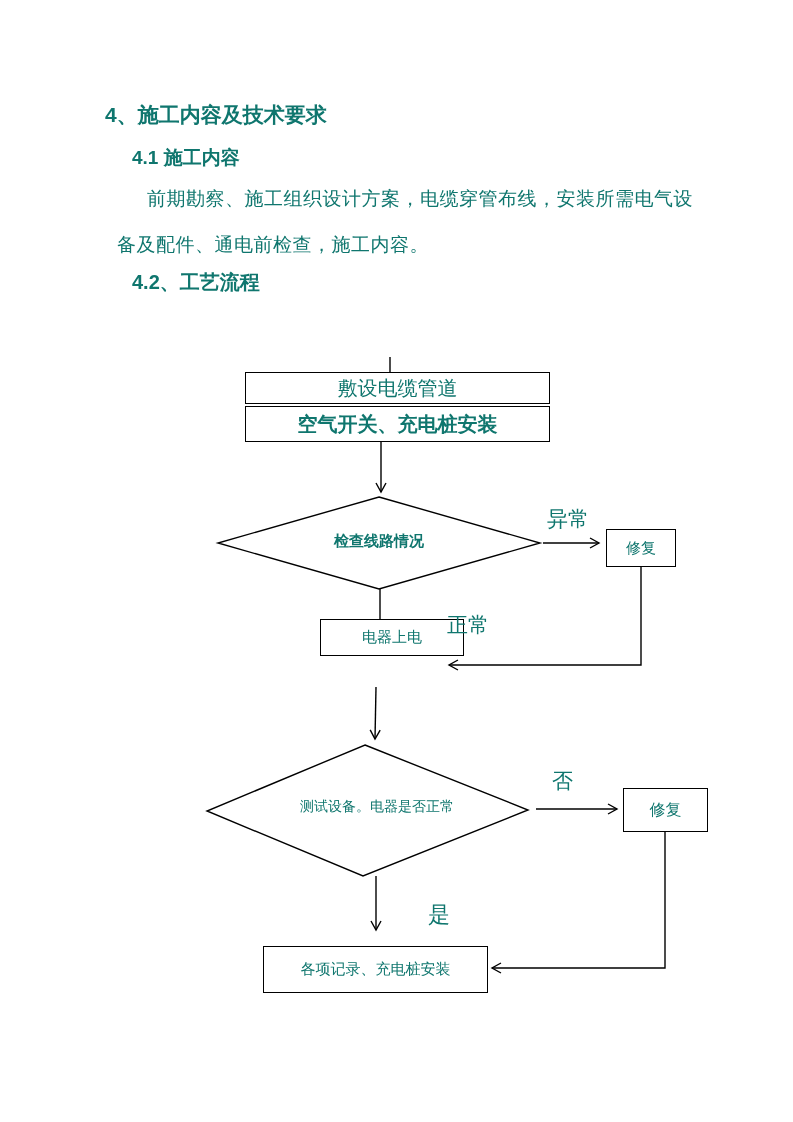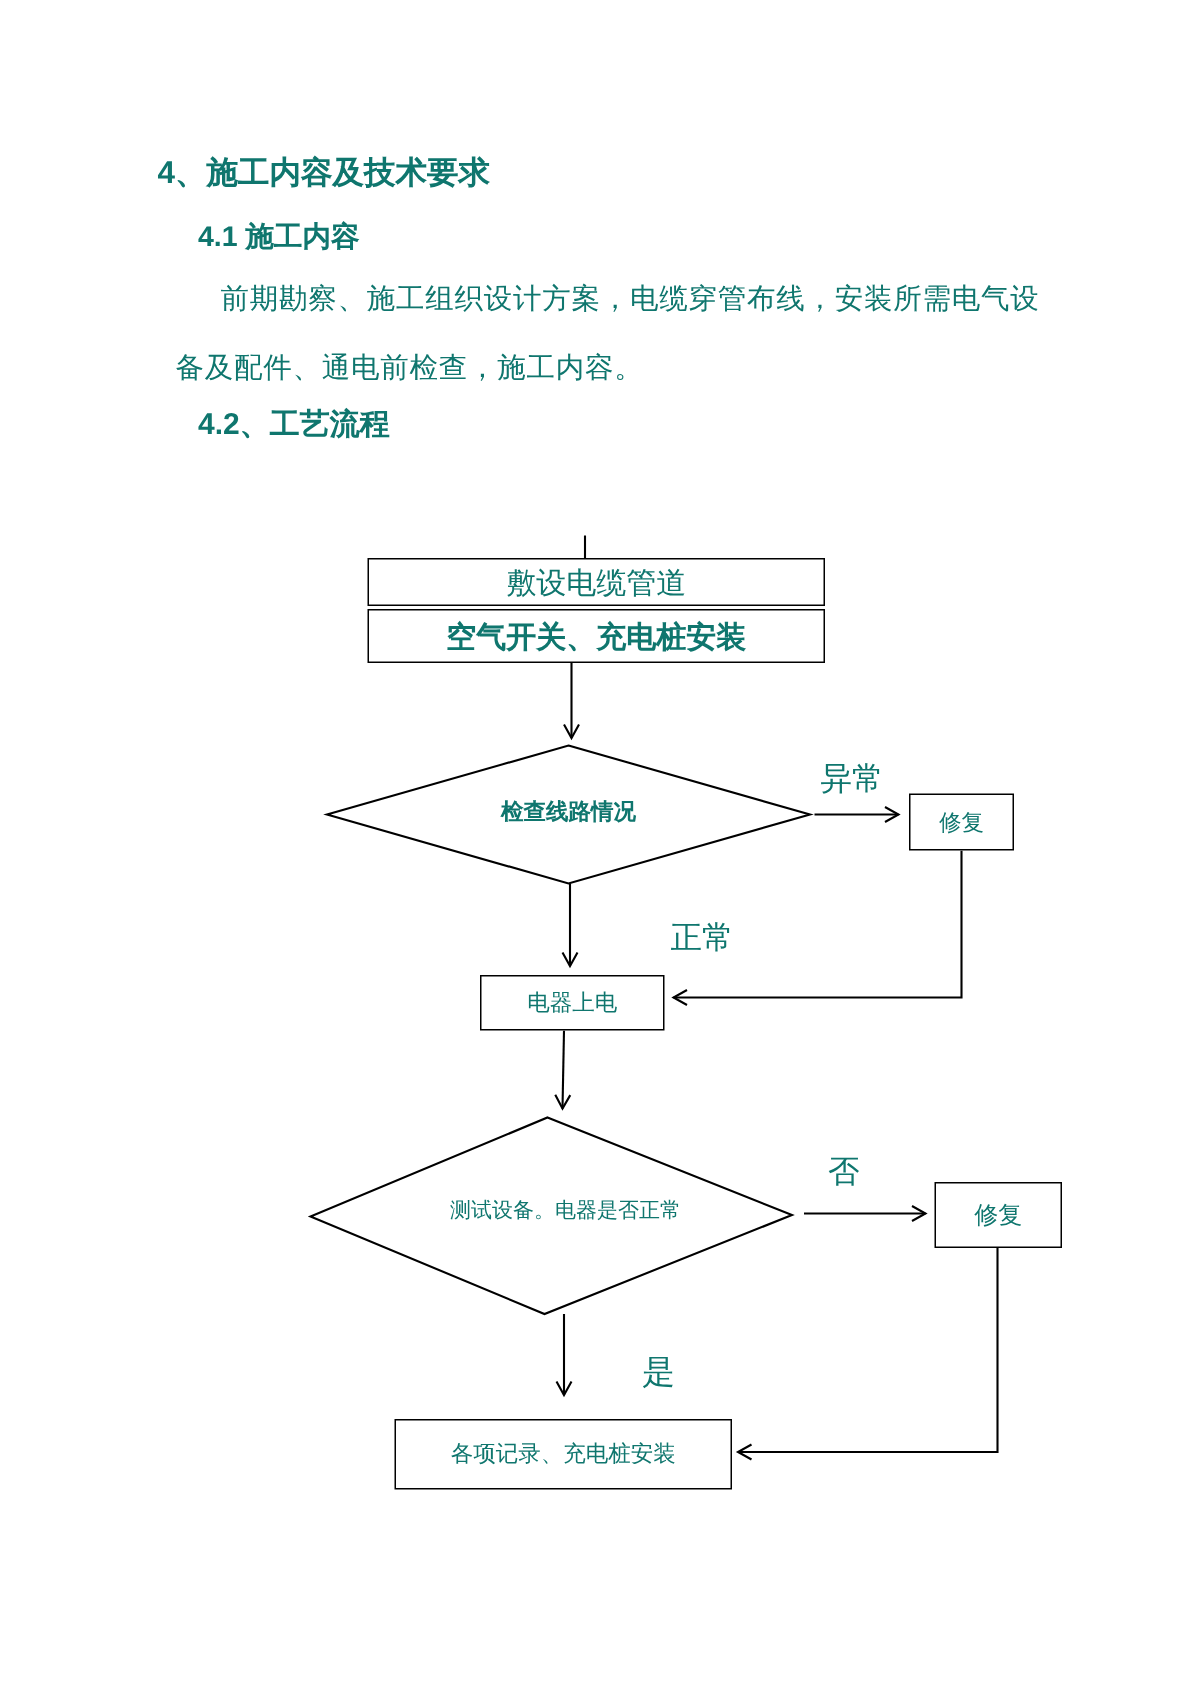--- a/index.html
+++ b/index.html
@@ -63,21 +63,21 @@
     <polygon points="365,745 528,810 363,876 207,811" fill="#fff" stroke="#000" stroke-width="1.4"></polygon>
 
     <line x1="536" y1="809" x2="617" y2="809" stroke="#000" stroke-width="1.4" marker-end="url(#ah)"></line>
     <polyline points="665,832 665,968 492,968" fill="none" stroke="#000" stroke-width="1.4" marker-end="url(#ah)"></polyline>
     <line x1="376" y1="876" x2="376" y2="930" stroke="#000" stroke-width="1.4" marker-end="url(#ah)"></line>
   </svg>
 
   <div class="flow-box" style="left:245px;top:324px;width:305px;height:32px;font-size:20px;margin-top:48px;">敷设电缆管道</div>
   <div class="flow-box" style="left:245px;top:406px;width:305px;height:36px;font-size:20px;font-weight:bold;">空气开关、充电桩安装</div>
   <div class="flow-box" style="left:606px;top:529px;width:70px;height:38px;font-size:15px;">修复</div>
-  <div class="flow-box" style="left:320px;top:650px;width:123px;height:37px;font-size:15px;">电器上电</div>
+  <div class="flow-box" style="left:320px;top:619px;width:144px;height:37px;font-size:15px;">电器上电</div>
   <div class="flow-box" style="left:623px;top:788px;width:85px;height:44px;font-size:16px;">修复</div>
   <div class="flow-box" style="left:263px;top:946px;width:225px;height:47px;font-size:15px;">各项记录、充电桩安装</div>
 
   <div class="diamond-text" style="left:277px;top:798px;width:200px;font-size:14px;">测试设备。电器是否正常</div>
   <div class="diamond-text" style="left:279px;top:532px;width:200px;font-size:15px;font-weight:bold;">检查线路情况</div>
 
   <div class="edge-label" style="left:547px;top:505px;">异常</div>
   <div class="edge-label" style="left:447px;top:611px;">正常</div>
   <div class="edge-label" style="left:552px;top:767px;">否</div>
   <div class="edge-label" style="left:428px;top:900px;font-size:22px;">是</div>

